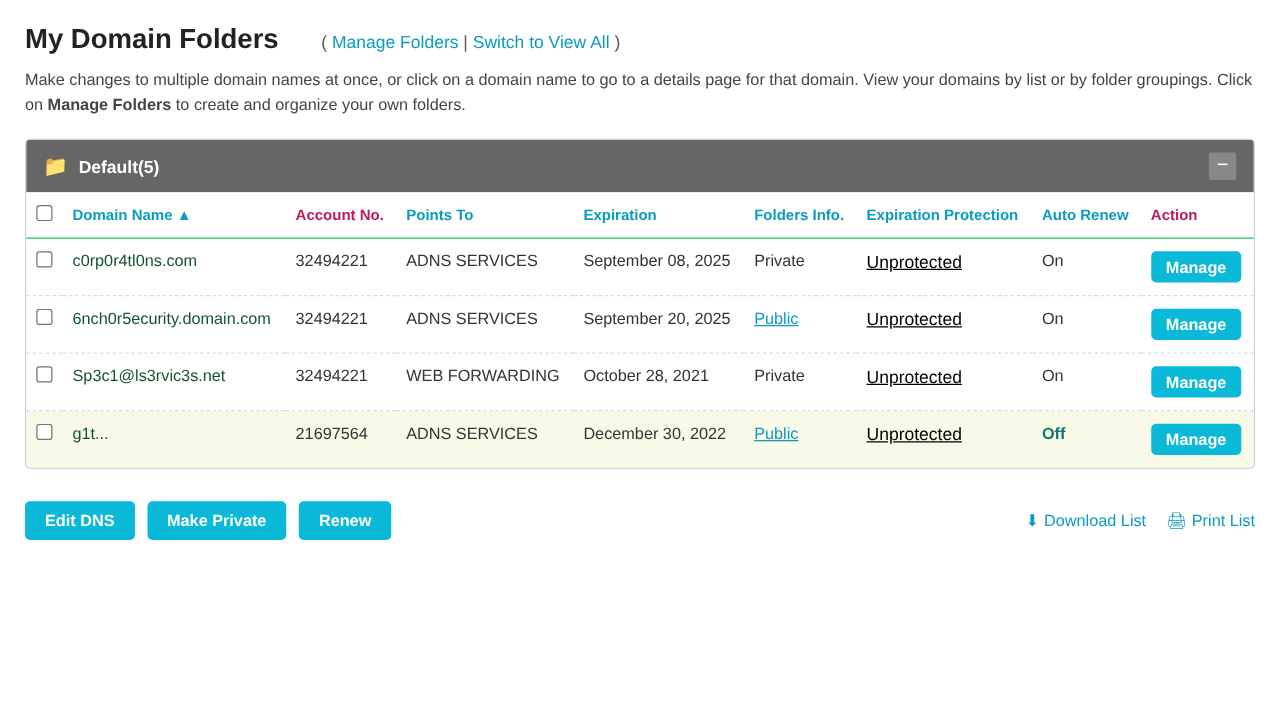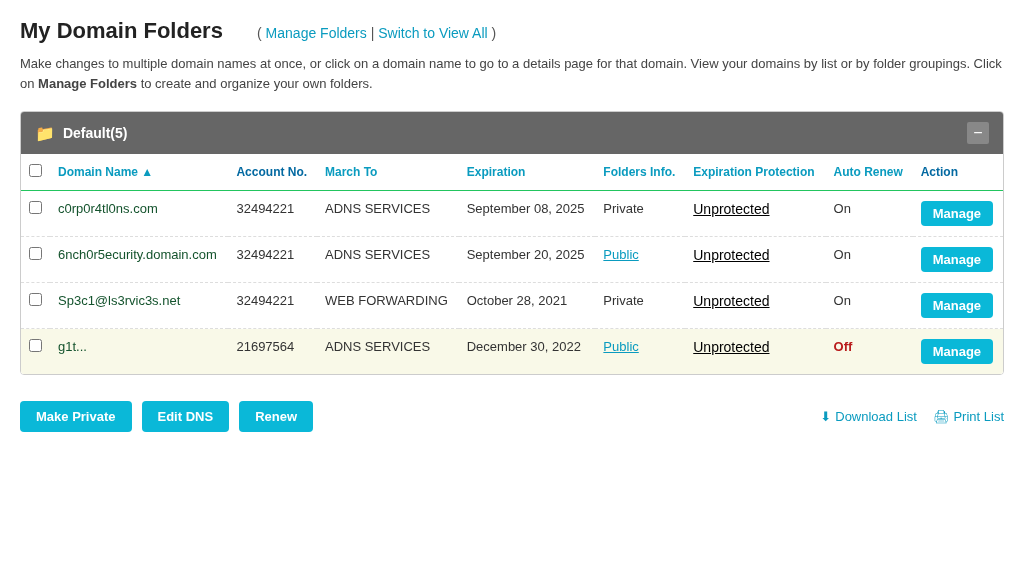--- a/index.html
+++ b/index.html
@@ -84,21 +84,21 @@
       text-align: left;
       color: #0a9bbf;
       font-weight: bold;
       font-size: 12px;
       border-bottom: 1px solid #22c55e;
     }
     thead th.sortable {
       cursor: pointer;
     }
     thead th.no-color {
-      color: #0369a1;
+      color: #be185d;
       margin-top: 43px;
     }
     tbody tr {
       border-bottom: 1px dashed #ddd;
       background: #fff;
     }
     tbody tr:last-child {
       border-bottom: none;
       background: #f9f9e8;
     }
@@ -213,21 +213,21 @@
         <th class="checkbox-cell">
           <input type="checkbox" style="">
         </th>
         <th class="sortable">
           <span>Domain Name ▲</span>
         </th>
         <th class="no-color">
           <span>Account No.</span>
         </th>
         <th>
-          <span>March To</span>
+          <span>Points To</span>
         </th>
         <th>
           <span>Expiration</span>
         </th>
         <th>
           <span>Folders Info.</span>
         </th>
         <th>
           <span>Expiration Protection</span>
         </th>
@@ -274,31 +274,31 @@
           <td><button class="manage-btn">Manage</button></td>
         </tr>
         <tr>
           <td class="checkbox-cell"><input type="checkbox" style=""></td>
           <td class="domain-name"><a href="#">g1t...</a></td>
           <td>21697564</td>
           <td>ADNS SERVICES</td>
           <td>December 30, 2022</td>
           <td><a href="#" style="color: rgb(10, 155, 191);">Public</a></td>
           <td class="unprotected-link"><a href="#">Unprotected</a></td>
-          <td style="color: #b91c1c; font-weight: bold;">Off</td>
+          <td style="color: #0f766e; font-weight: bold;">Off</td>
           <td><button class="manage-btn">Manage</button></td>
         </tr>
       </tbody>
   </table>
 </div>
 
 <div class="footer-bar">
   <div class="footer-left">
+    <button class="action-btn">Edit DNS</button>
     <button class="action-btn">Make Private</button>
-    <button class="action-btn">Edit DNS</button>
     <button class="action-btn">Renew</button>
   </div>
   <div class="footer-right">
     <a class="footer-link" href="#">
       <span>⬇</span>
       <span>Download List</span>
     </a>
     <a class="footer-link" href="#">
       <span>🖨</span>
       <span>Print List</span>

